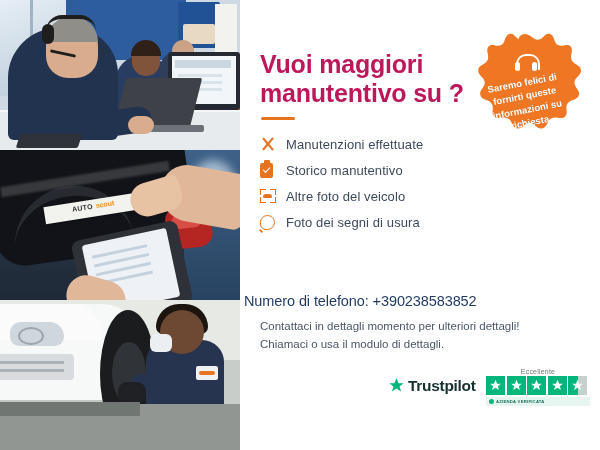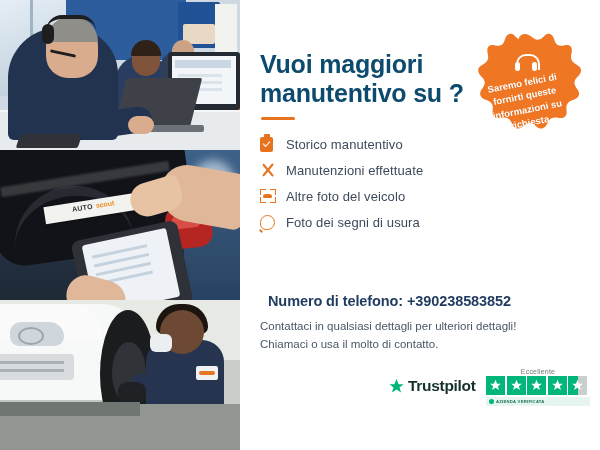--- a/index.html
+++ b/index.html
@@ -91,21 +91,21 @@
   .p3 .bench{position:absolute;left:0;bottom:0;width:240px;height:46px;background:#8f9490;}
   .p3 .lift{position:absolute;left:0;bottom:34px;width:140px;height:14px;background:#6e7470;}
   .p3 .shelf{position:absolute;right:0;top:60px;width:40px;height:90px;background:#c8cdc8;}
 
   .photo .grain{position:absolute;inset:0;background:rgba(255,255,255,0.02);}
 
   
   .content{flex:1;position:relative;background:#fff;padding:0;}
 
   .headline{position:absolute;left:20px;top:33px;width:230px;
-    color:#0c4a6e;font-size:25px;line-height:1.16;font-weight:700;letter-spacing:-.2px;}
+    color:#be185d;font-size:25px;line-height:1.16;font-weight:700;letter-spacing:-.2px;}
 
   .rule{position:absolute;left:21px;top:117px;width:34px;height:3px;background:#e8731f;border-radius:2px;}
 
   
   .badge-wrap{position:absolute;left:226px;top:32px;width:118px;height:118px;}
   .badge-wrap svg{position:absolute;inset:0;}
   .badge-head{position:absolute;left:50px;top:22px;width:20px;height:17px;}
   .badge-head .band{position:absolute;left:0;top:0;width:20px;height:14px;border:2.4px solid #fff;border-bottom:none;border-radius:10px 10px 0 0;}
   .badge-head .ec{position:absolute;top:8px;width:5px;height:9px;background:#fff;border-radius:3px;}
   .badge-head .ec.l{left:-1px;} .badge-head .ec.r{right:-1px;}
@@ -138,28 +138,28 @@
   .scan b:nth-child(3){left:0;bottom:0;border-right:none;border-top:none;}
   .scan b:nth-child(4){right:0;bottom:0;border-left:none;border-top:none;}
   .scan u{position:absolute;left:3.4px;top:5px;width:9px;height:4px;background:#e8731f;border-radius:3px 3px 1px 1px;}
 
   .plus{position:relative;width:15px;height:15px;}
   .plus i{position:absolute;background:#e8731f;border-radius:1px;}
   .plus i:first-child{left:6.3px;top:0;width:2.2px;height:15px;}
   .plus i:last-child{left:0;top:6.3px;width:15px;height:2.2px;}
 
   
-  .phone{position:absolute;left:28px;top:293px;width:300px;
-    font-size:14.5px;font-weight:700;color:#1f3a5f;letter-spacing:-.1px;}
+  .phone{position:absolute;left:4px;top:293px;width:300px;
+    font-size:14.5px;font-weight:400;color:#1f3a5f;letter-spacing:-.1px;}
   .sub{position:absolute;left:20px;top:318px;width:310px;
     font-size:11.5px;line-height:1.55;color:#4a5767;}
 
   
   .tp{position:absolute;left:148px;top:368px;width:202px;height:46px;}
-  .tp-logo{position:absolute;left:0;top:9px;display:flex;align-items:flex-end;gap:3px;}
+  .tp-logo{position:absolute;left:0;top:9px;display:flex;align-items:flex-start;gap:3px;}
   .tp-logo .tpstar{width:17px;height:17px;}
   .tp-logo .tpname{font-size:15.5px;font-weight:700;color:#15312f;letter-spacing:-.3px;}
   .tp-right{position:absolute;left:98px;top:0;width:104px;}
   .tp-cap{font-size:7px;color:#6b7a78;text-align:center;letter-spacing:.2px;margin-bottom:1px;}
   .tp-stars{display:flex;gap:1.5px;}
   .tp-stars .sq{width:19px;height:19px;background:#00b67a;display:flex;align-items:center;justify-content:center;}
   .tp-stars .sq.half{background:linear-gradient(to right,#00b67a 50%,#c8cfcd 50%);}
   .tp-stars .sq svg{width:13px;height:13px;}
   .tp-verif{margin-top:2px;background:#e6f5ef;border-radius:1px;height:9px;display:flex;align-items:center;padding:0 3px;gap:2px;}
   .tp-verif .dot{width:5px;height:5px;border-radius:50%;background:#00b67a;flex:0 0 5px;}
@@ -262,33 +262,33 @@
           <div class="ec l"></div>
           <div class="ec r"></div>
       </div>
       <div class="badge-text">Saremo felici di fornirti queste informazioni su richiesta</div>
     </div>
 
     <div class="features">
 
       <div class="feat">
         <span class="ico">
+            <span class="cross">
+              <i></i>
+              <i></i>
+            </span>
+          </span>
+        <span class="lbl">Manutenzioni effettuate</span>
+      </div>
+
+      <div class="feat">
+        <span class="ico">
             <span class="clip"></span>
           </span>
         <span class="lbl">Storico manutentivo</span>
-      </div>
-
-      <div class="feat">
-        <span class="ico">
-            <span class="cross">
-              <i></i>
-              <i></i>
-            </span>
-          </span>
-        <span class="lbl">Manutenzioni effettuate</span>
       </div>
 
       <div class="feat">
         <span class="ico">
             <span class="scan">
               <b></b>
               <b></b>
               <b></b>
               <b></b>
               <u></u>
@@ -306,22 +306,22 @@
 
 
     </div>
 
     <div class="phone">
       <span>Numero di telefono:</span>
       <span>+390238583852</span>
     </div>
 
     <div class="sub">
-      <span>Contattaci in qualsiasi dettagli per ulteriori dettagli!</span><br>
-      <span>Chiamaci o usa il molto di contatto.</span>
+      <span>Contattaci in dettagli momento per ulteriori dettagli!</span><br>
+      <span>Chiamaci o usa il modulo di dettagli.</span>
     </div>
 
     <div class="tp">
       <div class="tp-logo">
         <svg class="tpstar" viewBox="0 0 24 24">
           <path fill="#00b67a" d="M12 1.5l2.9 7.2H22l-5.8 4.6 2.3 7.2L12 16.1 5.5 20.5l2.3-7.2L2 8.7h7.1z"></path>
         </svg>
         <span class="tpname">Trustpilot</span>
       </div>
       <div class="tp-right">

